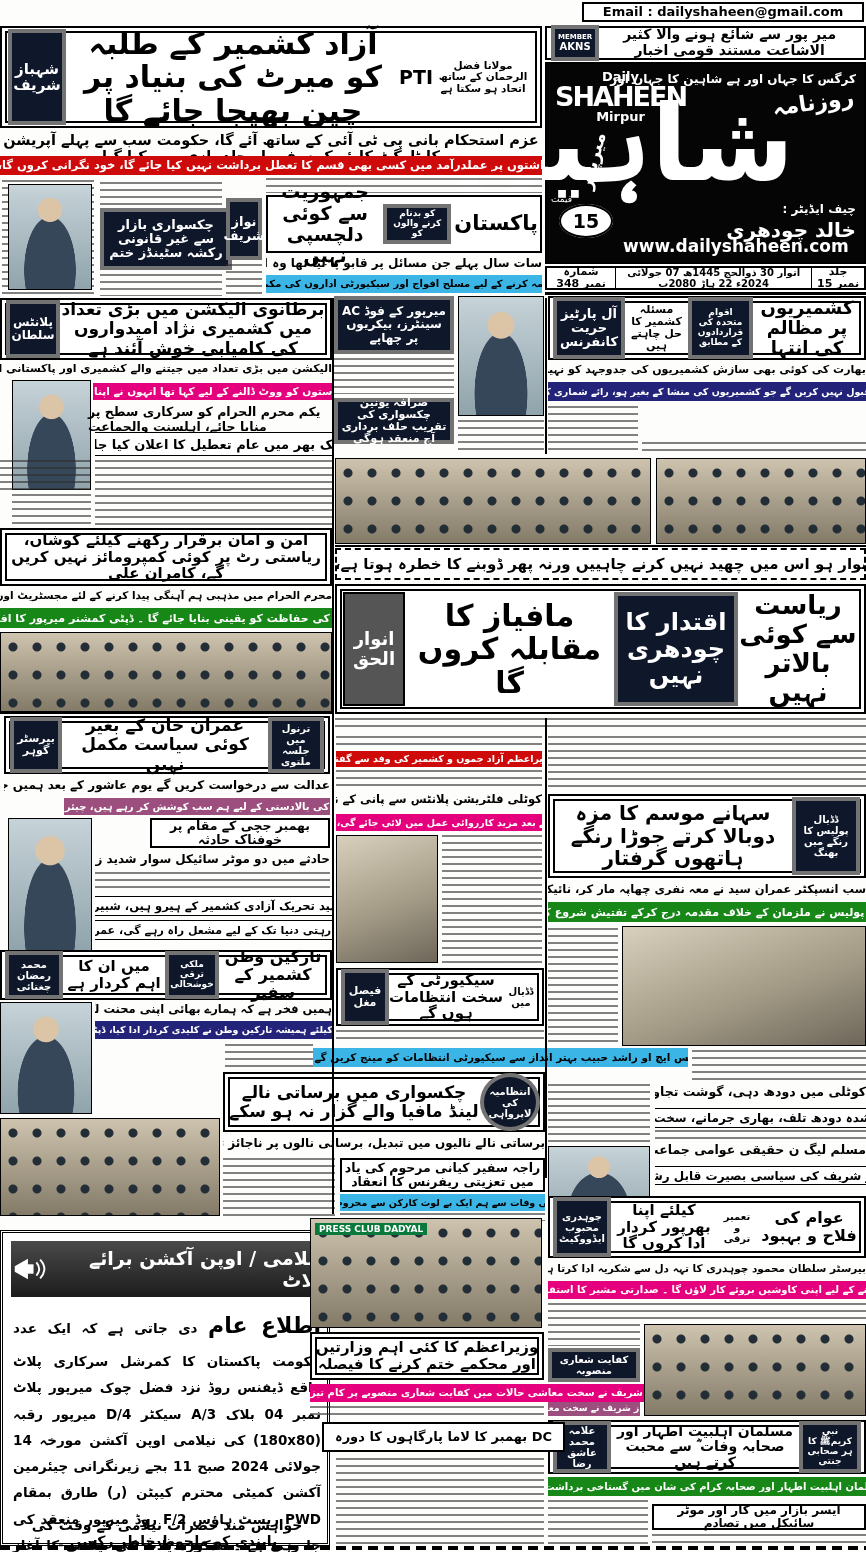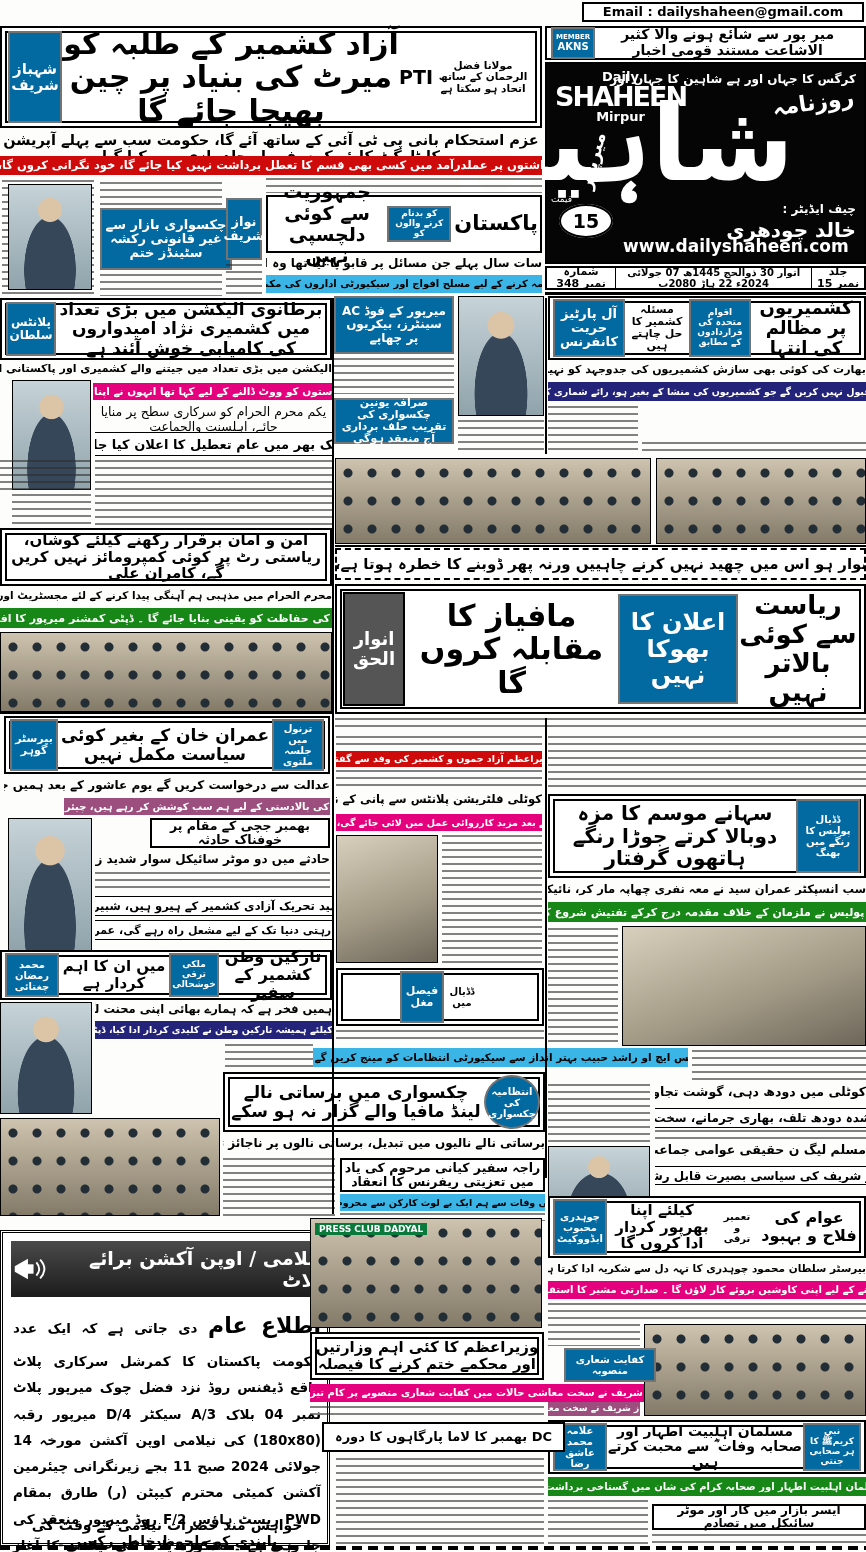--- a/index.html
+++ b/index.html
@@ -3,21 +3,21 @@
 <meta charset="utf-8">
 <style>
   html,body{margin:0;padding:0;background:#9a9a9a}
   #page{position:relative;width:866px;height:1552px;margin:0 auto;background:#fdfdfb;
         font-family:"DejaVu Sans",sans-serif;overflow:hidden}
   .abs{position:absolute;box-sizing:border-box}
   .rtl{direction:rtl}
   .hl{display:flex;align-items:center;justify-content:center;text-align:center;
       font-weight:700;background:#fff;border:2px solid #000;line-height:1.12;color:#000}
   .orn{box-shadow:inset 0 0 0 3px #fff,inset 0 0 0 5px #000}
-  .inv{background:#0369a1;color:#fff;border:2px solid #737373}
+  .inv{background:#0f172a;color:#fff;border:4px solid #737373}
   .gray{background:#555;color:#fff;border:2px solid #000}
   .seg{display:flex;flex-direction:column;align-items:center;justify-content:center;
        text-align:center;font-weight:700;line-height:1.1;padding:1px 3px}
   .strip{display:flex;align-items:center;justify-content:center;text-align:center;
          font-weight:700;white-space:nowrap;overflow:hidden;line-height:1}
   .s-red{background:#cf0a0a;color:#fff}
   .s-green{background:#178717;color:#fff}
   .s-blue{background:#3ab5e6;color:#000}
   .s-navy{background:#23237a;color:#fff}
   .s-pink{background:#e5007d;color:#fff}
@@ -115,21 +115,21 @@
 
   <div class="abs hl orn rtl" style="left:0;top:298px;width:332px;height:62px;padding:4px">
     <span style="flex:1;font-size:17px">برطانوی الیکشن میں بڑی تعداد میں کشمیری نژاد امیدواروں کی کامیابی خوش آئند ہے</span>
     <span class="inv seg" style="width:40px;height:48px;font-size:12px">پلانٹس سلطان</span>
   </div>
   <div class="abs rtl" style="left:0;top:362px;width:332px;height:18px;text-align:center;font-weight:700;font-size:11px;white-space:nowrap;overflow:hidden">الیکشن میں بڑی تعداد میں جیتنے والے کشمیری اور پاکستانی امیدواروں کو مبارکباد پیش کرتا ہوں</div>
   <div class="abs strip s-pink rtl" style="left:93px;top:383px;width:239px;height:17px;font-size:10.5px">میں نے جن دوستوں کو ووٹ ڈالنے کے لیے کہا تھا انہوں نے اپنا کام کر دکھایا</div>
   <div class="abs photo p-port" style="left:12px;top:380px;width:79px;height:110px"></div>
   <div class="abs fill" style="left:12px;top:494px;width:79px;height:32px"></div>
 
-  <div class="abs rtl" style="left:95px;top:404px;width:237px;height:26px;text-align:center;font-weight:400;font-size:12.5px">یکم محرم الحرام کو سرکاری سطح پر منایا جائے، اہلسنت والجماعت</div>
+  <div class="abs rtl" style="left:88px;top:404px;width:237px;height:26px;text-align:left;font-weight:700;font-size:12.5px">یکم محرم الحرام کو سرکاری سطح پر منایا جائے، اہلسنت والجماعت</div>
   <div class="abs bline rtl" style="left:95px;top:432px;width:237px;height:24px;font-size:13px">ملک بھر میں عام تعطیل کا اعلان کیا جائے</div>
   <div class="abs fill" style="left:95px;top:460px;width:237px;height:66px"></div>
   <div class="abs fill" style="left:0;top:460px;width:90px;height:30px"></div>
 
   <div class="abs inv seg" style="left:334px;top:296px;width:120px;height:58px;font-size:12px">AC میرپور کے فوڈ سینٹرز، بیکریوں پر چھاپے</div>
   <div class="abs fill" style="left:334px;top:358px;width:120px;height:36px"></div>
   <div class="abs inv seg" style="left:334px;top:398px;width:120px;height:46px;font-size:11px">صرافہ یونین چکسواری کی تقریب حلف برداری آج منعقد ہوگی</div>
   <div class="abs photo p-port" style="left:458px;top:296px;width:86px;height:120px"></div>
   <div class="abs fill" style="left:458px;top:420px;width:86px;height:32px"></div>
 
@@ -144,21 +144,21 @@
   <div class="abs fill" style="left:548px;top:406px;width:90px;height:48px"></div>
   <div class="abs fill" style="left:642px;top:442px;width:224px;height:12px"></div>
 
   <div class="abs photo p-crowd" style="left:335px;top:458px;width:316px;height:86px"></div>
   <div class="abs photo p-crowd" style="left:656px;top:458px;width:210px;height:86px"></div>
 
   <div class="abs dashed rtl" style="left:335px;top:548px;width:531px;height:32px;font-size:15px;white-space:nowrap;overflow:hidden">جس کشتی میں بندہ سوار ہو اس میں چھید نہیں کرنے چاہییں ورنہ پھر ڈوبنے کا خطرہ ہوتا ہے، وزیراعظم آزاد کشمیر</div>
 
   <div class="abs hl orn rtl" style="left:335px;top:584px;width:531px;height:130px;padding:6px">
     <span style="width:120px;font-size:26px">ریاست سے کوئی بالاتر نہیں</span>
-    <span class="inv seg" style="width:110px;height:104px;font-size:24px">اعلان کا بھوکا نہیں</span>
+    <span class="inv seg" style="width:110px;height:104px;font-size:24px">اقتدار کا چودھری نہیں</span>
     <span style="flex:1;font-size:30px">مافیاز کا مقابلہ کروں گا</span>
     <span class="gray seg" style="width:52px;height:108px;font-size:18px">انوار الحق</span>
   </div>
   <div class="abs fill" style="left:335px;top:718px;width:531px;height:14px"></div>
 
   <div class="abs hl orn rtl" style="left:0;top:528px;width:332px;height:58px;font-size:15px;padding:4px">امن و امان برقرار رکھنے کیلئے کوشاں، ریاستی رٹ پر کوئی کمپرومائز نہیں کریں گے، کامران علی</div>
   <div class="abs rtl" style="left:0;top:589px;width:332px;height:17px;text-align:center;font-weight:700;font-size:10.5px;white-space:nowrap;overflow:hidden">محرم الحرام میں مذہبی ہم آہنگی پیدا کرنے کے لئے مجسٹریٹ اور پولیس افسران پوری طرح چوکس رہیں گے</div>
   <div class="abs strip s-green rtl" style="left:0;top:608px;width:332px;height:20px;font-size:11px">عوام الناس کی جان و مال کی حفاظت کو یقینی بنایا جائے گا ۔ ڈپٹی کمشنر میرپور کا افسران کے اجلاس سے خطاب</div>
   <div class="abs photo p-crowd" style="left:0;top:632px;width:332px;height:80px"></div>
 
@@ -201,27 +201,28 @@
     <span class="inv seg" style="width:54px;height:68px;font-size:10px">ڈڈیال پولیس کا رنگے میں بھنگ</span>
     <span style="flex:1;font-size:20px">سہانے موسم کا مزہ دوبالا کرتے جوڑا رنگے ہاتھوں گرفتار</span>
   </div>
   <div class="abs rtl" style="left:548px;top:882px;width:318px;height:18px;text-align:center;font-weight:700;font-size:11.5px;white-space:nowrap;overflow:hidden">سب انسپکٹر عمران سید نے معہ نفری چھاپہ مار کر، نائیکہ سمیت دو خواتین اور ایک مرد گرفتار کر لیا</div>
   <div class="abs strip s-green rtl" style="left:548px;top:902px;width:318px;height:20px;font-size:11px">ڈڈیال پولیس نے ملزمان کے خلاف مقدمہ درج کرکے تفتیش شروع کر دی</div>
   <div class="abs fill" style="left:548px;top:928px;width:70px;height:116px"></div>
   <div class="abs photo p-scene" style="left:622px;top:926px;width:244px;height:120px"></div>
 
   <div class="abs hl orn rtl" style="left:336px;top:968px;width:208px;height:58px;padding:3px">
     <span class="seg" style="width:30px;font-size:10px">ڈڈیال میں</span>
+    <span style="flex:1;font-size:15px">سیکیورٹی کے سخت انتظامات ہوں گے</span>
     <span class="inv seg" style="width:34px;height:46px;font-size:11px">فیصل مغل</span>
   </div>
   <div class="abs fill" style="left:336px;top:1030px;width:208px;height:14px"></div>
   <div class="abs strip s-blue rtl" style="left:313px;top:1048px;width:375px;height:19px;font-size:10.5px">ایس ایچ او راشد حبیب بہتر انداز سے سیکیورٹی انتظامات کو مینج کریں گے ۔</div>
 
   <div class="abs hl orn rtl" style="left:223px;top:1072px;width:322px;height:60px;padding:3px">
-    <span class="inv seg" style="width:46px;height:48px;font-size:10px;border-radius:50%">انتظامیہ کی چکسواری</span>
+    <span class="inv seg" style="width:46px;height:48px;font-size:10px;border-radius:50%">انتظامیہ کی لاپرواہی</span>
     <span style="flex:1;font-size:17px">چکسواری میں برساتی نالے لینڈ مافیا والے گزار نہ ہو سکے</span>
   </div>
   <div class="abs rtl" style="left:223px;top:1136px;width:322px;height:18px;text-align:center;font-weight:700;font-size:12px;white-space:nowrap;overflow:hidden">برساتی نالے نالیوں میں تبدیل، برساتی نالوں پر ناجائز تجاوزات جابجا کا سبب</div>
   <div class="abs fill" style="left:223px;top:1158px;width:112px;height:58px"></div>
   <div class="abs hl rtl" style="left:340px;top:1158px;width:205px;height:34px;font-size:12.5px">راجہ سفیر کیانی مرحوم کی یاد میں تعزیتی ریفرنس کا انعقاد</div>
   <div class="abs strip s-blue rtl" style="left:340px;top:1194px;width:205px;height:17px;font-size:9.5px">سفیر کیانی کی وفات سے ہم ایک بے لوث کارکن سے محروم ہو گئے ہیں ۔</div>
   <div class="abs fill" style="left:340px;top:1213px;width:205px;height:8px"></div>
 
   <div class="abs fill" style="left:692px;top:1050px;width:174px;height:30px"></div>
   <div class="abs rtl" style="left:655px;top:1084px;width:211px;height:22px;text-align:center;font-weight:700;font-size:12.5px;white-space:nowrap;overflow:hidden">کوٹلی میں دودھ دہی، گوشت تجاوزات کے خلاف گرینڈ آپریشن</div>
@@ -236,21 +237,21 @@
     <span style="width:104px;font-size:16px">عوام کی فلاح و بہبود</span>
     <span class="seg" style="width:34px;font-size:10px">تعمیر و ترقی</span>
     <span style="flex:1;font-size:15px">کیلئے اپنا بھرپور کردار ادا کروں گا</span>
     <span class="inv seg" style="width:44px;height:50px;font-size:10px">چوہدری محبوب ایڈووکیٹ</span>
   </div>
   <div class="abs rtl" style="left:548px;top:1262px;width:318px;height:17px;text-align:center;font-weight:700;font-size:10.5px;white-space:nowrap;overflow:hidden">بیرسٹر سلطان محمود چوہدری کا تہہ دل سے شکریہ ادا کرتا ہوں کہ انہوں نے مجھے اس منصب پر فائز کیا</div>
   <div class="abs strip s-pink rtl" style="left:548px;top:1281px;width:318px;height:18px;font-size:10px">عوامی مسائل حل کرانے کے لیے اپنی کاوشیں بروئے کار لاؤں گا ۔ صدارتی مشیر کا استقبالیہ تقریب سے خطاب</div>
   <div class="abs fill" style="left:548px;top:1303px;width:318px;height:18px"></div>
   <div class="abs photo p-crowd" style="left:644px;top:1324px;width:222px;height:92px"></div>
   <div class="abs fill" style="left:548px;top:1324px;width:92px;height:22px"></div>
-  <div class="abs inv seg" style="left:564px;top:1348px;width:92px;height:34px;font-size:10px">کفایت شعاری منصوبہ</div>
+  <div class="abs inv seg" style="left:548px;top:1348px;width:92px;height:34px;font-size:10px">کفایت شعاری منصوبہ</div>
   <div class="abs rtl" style="left:548px;top:1384px;width:92px;height:14px;text-align:center;font-weight:700;font-size:10px;white-space:nowrap;overflow:hidden">وزیراعظم کا کئی</div>
   <div class="abs strip s-purple rtl" style="left:548px;top:1400px;width:92px;height:16px;font-size:9px">شہباز شریف نے سخت معاشی</div>
 
   <div class="abs hl orn rtl" style="left:548px;top:1420px;width:318px;height:54px;padding:3px">
     <span class="inv seg" style="width:48px;height:42px;font-size:9px">نبی کریمﷺ کا ہر صحابی جنتی</span>
     <span style="flex:1;font-size:14px">مسلمان اہلبیت اطہار اور صحابہ وفات ؓ سے محبت کرتے ہیں</span>
     <span class="inv seg" style="width:44px;height:42px;font-size:10px">علامہ محمد عاشق رضا</span>
   </div>
   <div class="abs strip s-green rtl" style="left:548px;top:1477px;width:318px;height:19px;font-size:10px">کوئی بھی مسلمان اہلبیت اطہار اور صحابہ کرام کی شان میں گستاخی برداشت نہیں کر سکتا</div>
   <div class="abs fill" style="left:548px;top:1500px;width:100px;height:46px"></div>

